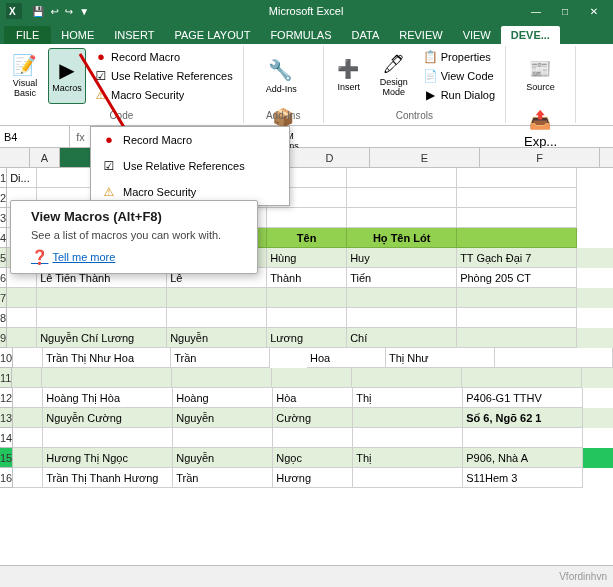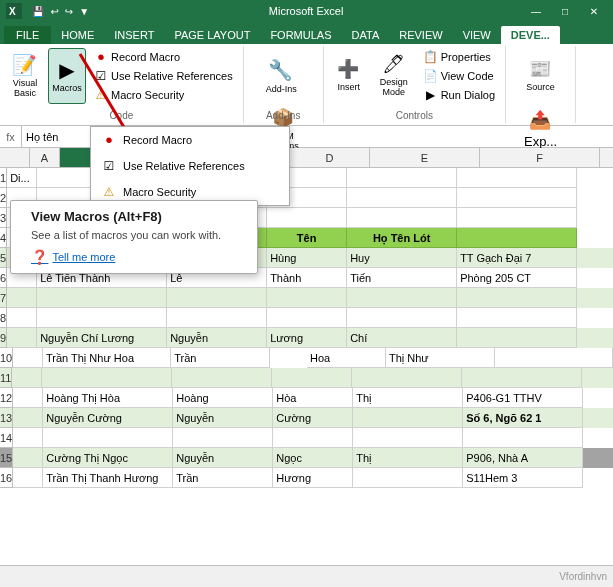--- a/index.html
+++ b/index.html
@@ -211,20 +211,21 @@
   <div class="tooltip-box" style="top:200px;left:10px;padding-left:20px;">
     <div class="tooltip-title">View Macros (Alt+F8)</div>
     <div class="tooltip-desc">See a list of macros you can work with.</div>
     <div class="tooltip-link">
       <span style="color:#0563C1;font-size:14px;">❓</span>
       <span>Tell me more</span>
     </div>
   </div>
 
   <div class="formula-bar">
+    <div class="name-box">B4</div>
     <div class="formula-bar-sep">fx</div>
     <input class="formula-input" value="Họ tên" readonly="" style="font-size: 11px;">
   </div>
 
   <div style="flex:1;display:flex;flex-direction:column;overflow:hidden;position:relative;">
 
     <div style="display:flex;height:20px;background:#f2f2f2;border-bottom:1px solid #c0c0c0;">
       <div style="width:30px;border-right:1px solid #c0c0c0;"></div>
       <div class="col-header" style="width:30px;border-right:1px solid #c0c0c0;">A</div>
       <div class="col-header hoTen-col-header" style="width:130px;border-right:1px solid #c0c0c0;background:#217346;color:white;">B</div>
@@ -369,24 +370,24 @@
       <div class="grid-row">
         <div class="row-header">14</div>
         <div class="cell" style="width:30px;"></div>
         <div class="cell" style="width:130px;"></div>
         <div class="cell" style="width:100px;"></div>
         <div class="cell" style="width:80px;"></div>
         <div class="cell" style="width:110px;"></div>
         <div class="cell" style="width:120px;"></div>
       </div>
 
-      <div class="grid-row" style="background:#a3a3a3;">
+      <div class="grid-row" style="background:#22c55e;">
         <div class="row-header">15</div>
         <div class="cell highlight-row" style="width:30px;"></div>
-        <div class="cell highlight-row" style="width:130px;">Cường Thị Ngọc</div>
+        <div class="cell highlight-row" style="width:130px;">Hương Thị Ngọc</div>
         <div class="cell highlight-row" style="width:100px;">Nguyễn</div>
         <div class="cell highlight-row" style="width:80px;">Ngọc</div>
         <div class="cell highlight-row" style="width:110px;">Thị</div>
         <div class="cell highlight-row" style="width:120px;">P906, Nhà A</div>
       </div>
 
       <div class="grid-row">
         <div class="row-header">16</div>
         <div class="cell" style="width:30px;"></div>
         <div class="cell" style="width:130px;">Trần Thị Thanh Hương</div>

